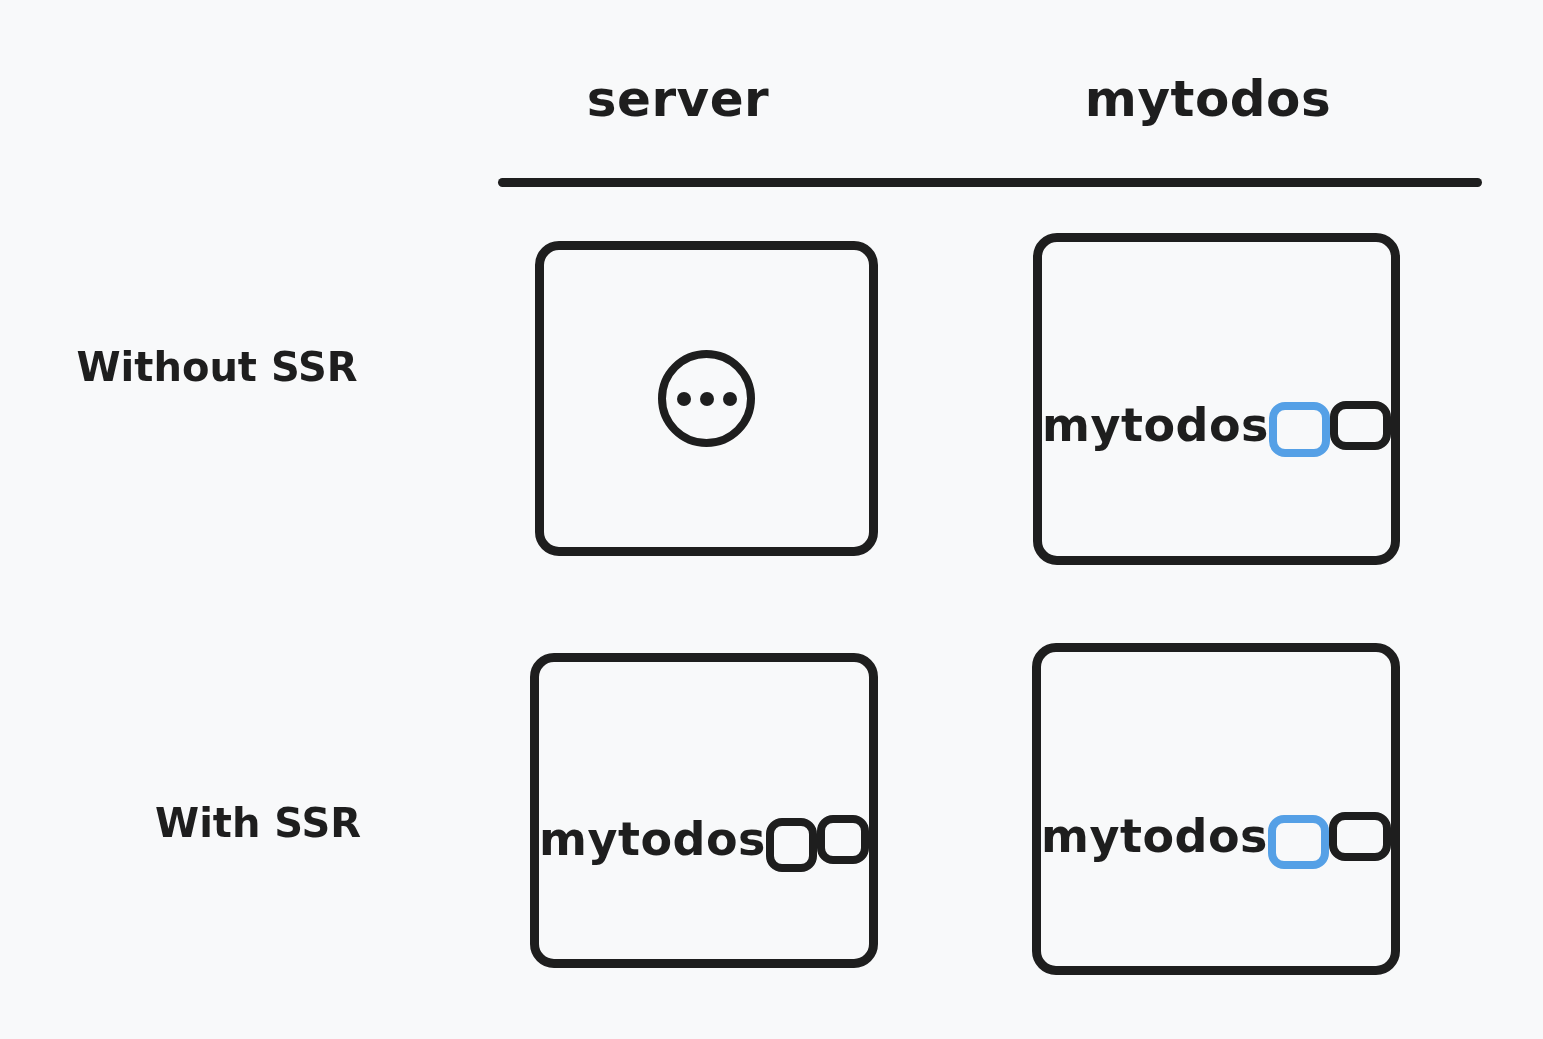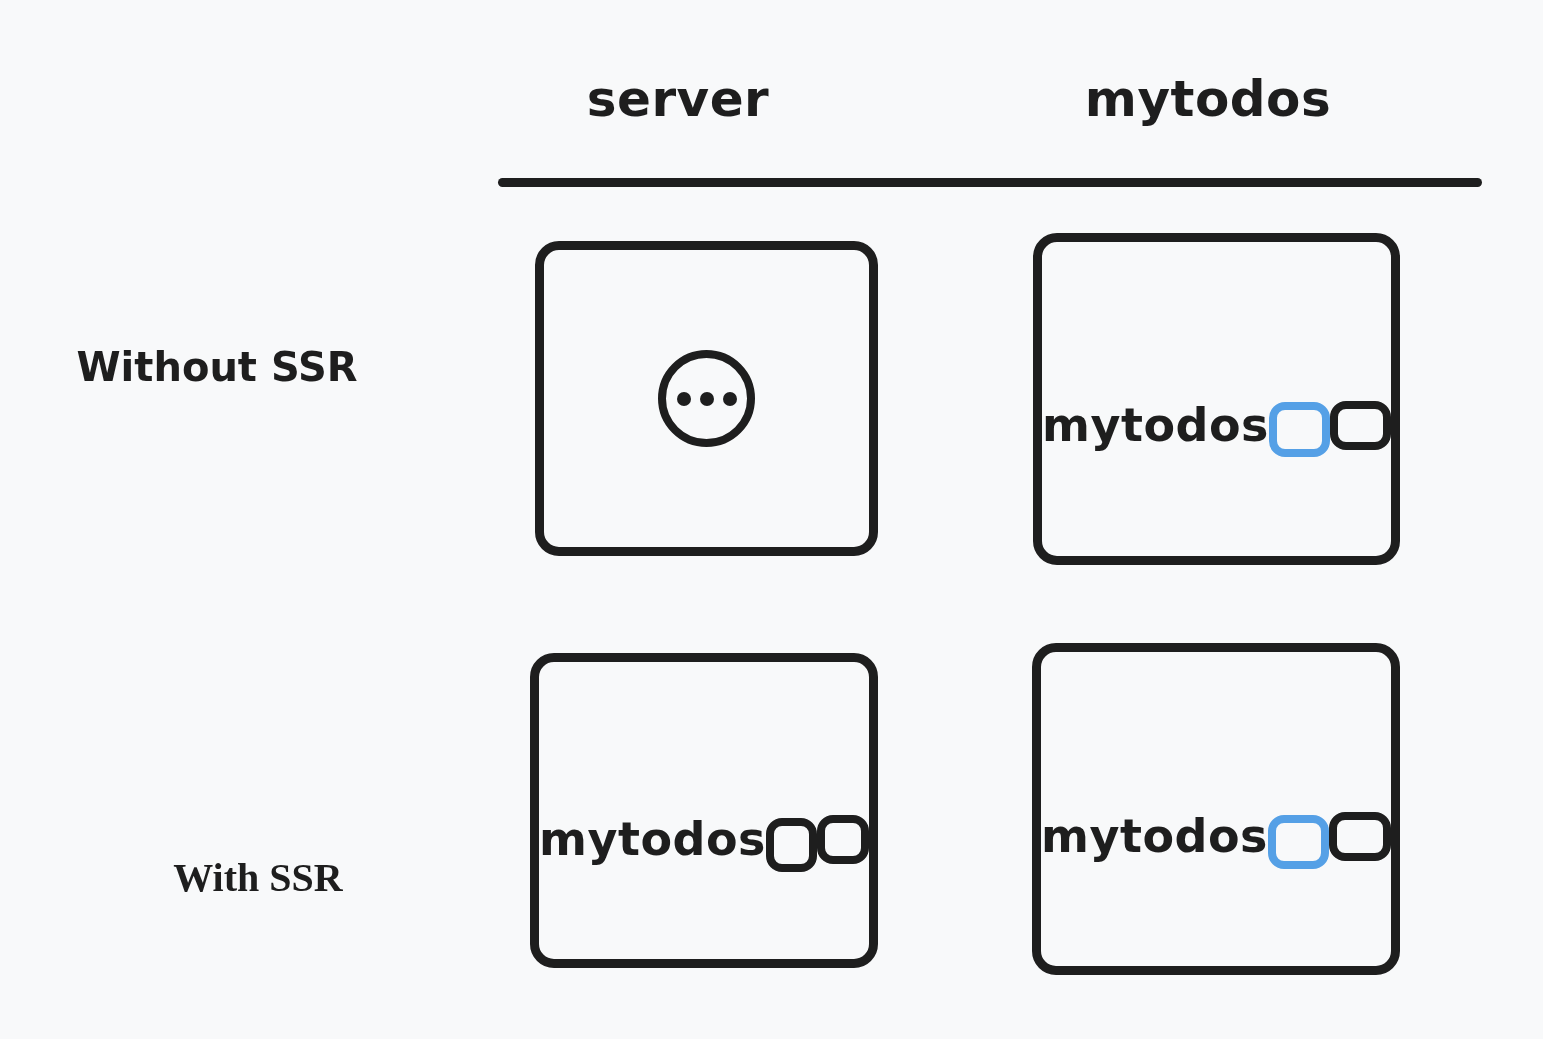--- a/index.html
+++ b/index.html
@@ -31,21 +31,21 @@
   }
 
   .row-label {
     position: absolute;
     transform: translateX(-50%);
     font-size: 40px;
     font-weight: 700;
     white-space: nowrap;
   }
   .row-label.without { left: 217px; top: 344px; }
-  .row-label.with    { left: 258px; top: 854px; font-family: Liberation Serif, serif; }
+  .row-label.with    { left: 258px; top: 800px; }
 
   .card {
     position: absolute;
     border: 9px solid #1e1e1e;
     border-radius: 24px;
     background: #f8f9fa;
     display: flex;
     flex-direction: row;
     align-items: center;
   }

